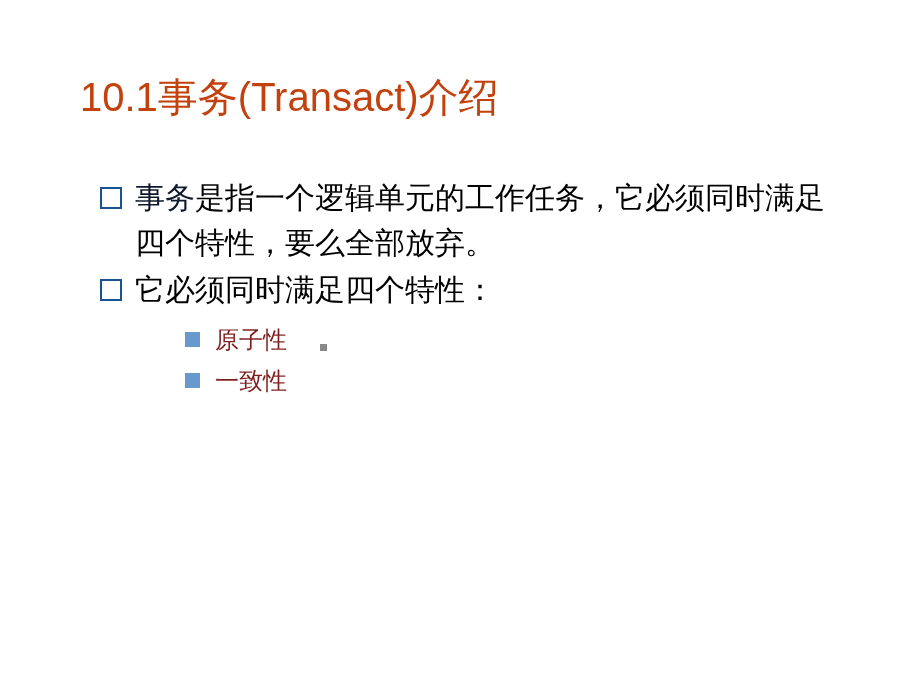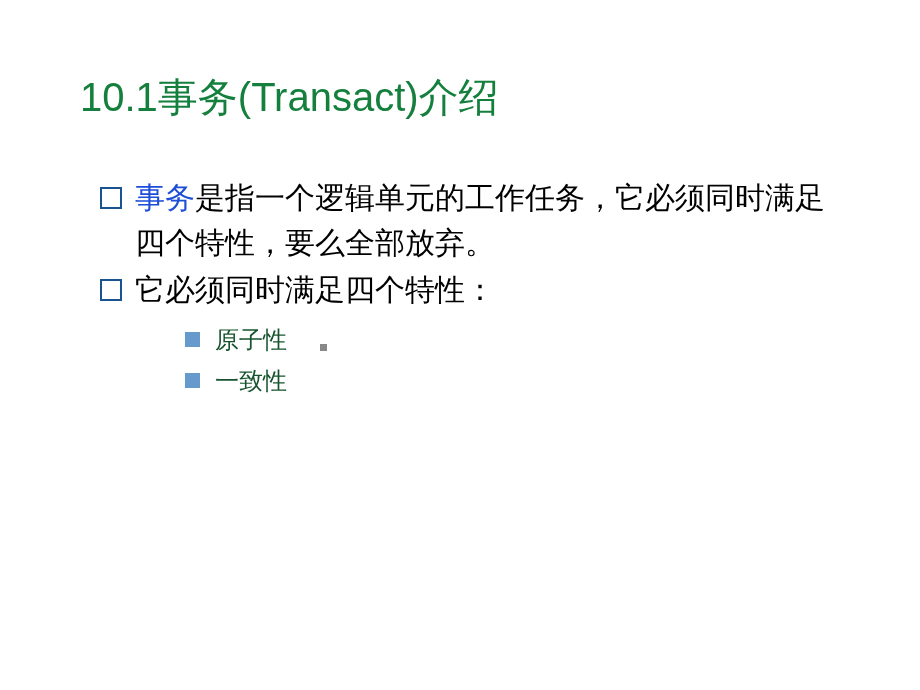--- a/index.html
+++ b/index.html
@@ -15,21 +15,21 @@
       position: relative;
       overflow: hidden;
     }
     .slide {
       width: 100%;
       height: 100%;
       padding: 70px 80px 40px 80px;
     }
     .title {
       font-size: 40px;
-      color: #15803d;
+      color: #c2410c;
       margin-bottom: 50px;
       font-weight: normal;
     }
     .bullet-list-1 {
       list-style: none;
       padding-left: 20px;
     }
     .bullet-list-1 > li {
       position: relative;
       padding-left: 35px;
@@ -50,34 +50,34 @@
     }
     .bullet-list-2 {
       list-style: none;
       padding-left: 50px;
       margin-top: 8px;
     }
     .bullet-list-2 > li {
       position: relative;
       padding-left: 30px;
       font-size: 24px;
-      color: #14532d;
+      color: #7f1d1d;
       line-height: 1.7;
     }
     .bullet-list-2 > li::before {
       content: "";
       position: absolute;
       left: 0;
       top: 12px;
       width: 15px;
       height: 15px;
       background: #6699cc;
     }
     .red-text {
-      color: #1d4ed8;
+      color: #0f172a;
     }
     .center-dot {
       position: absolute;
       left: 320px;
       top: 344px;
       width: 7px;
       height: 7px;
       background: #888888;
     }
   </style>

